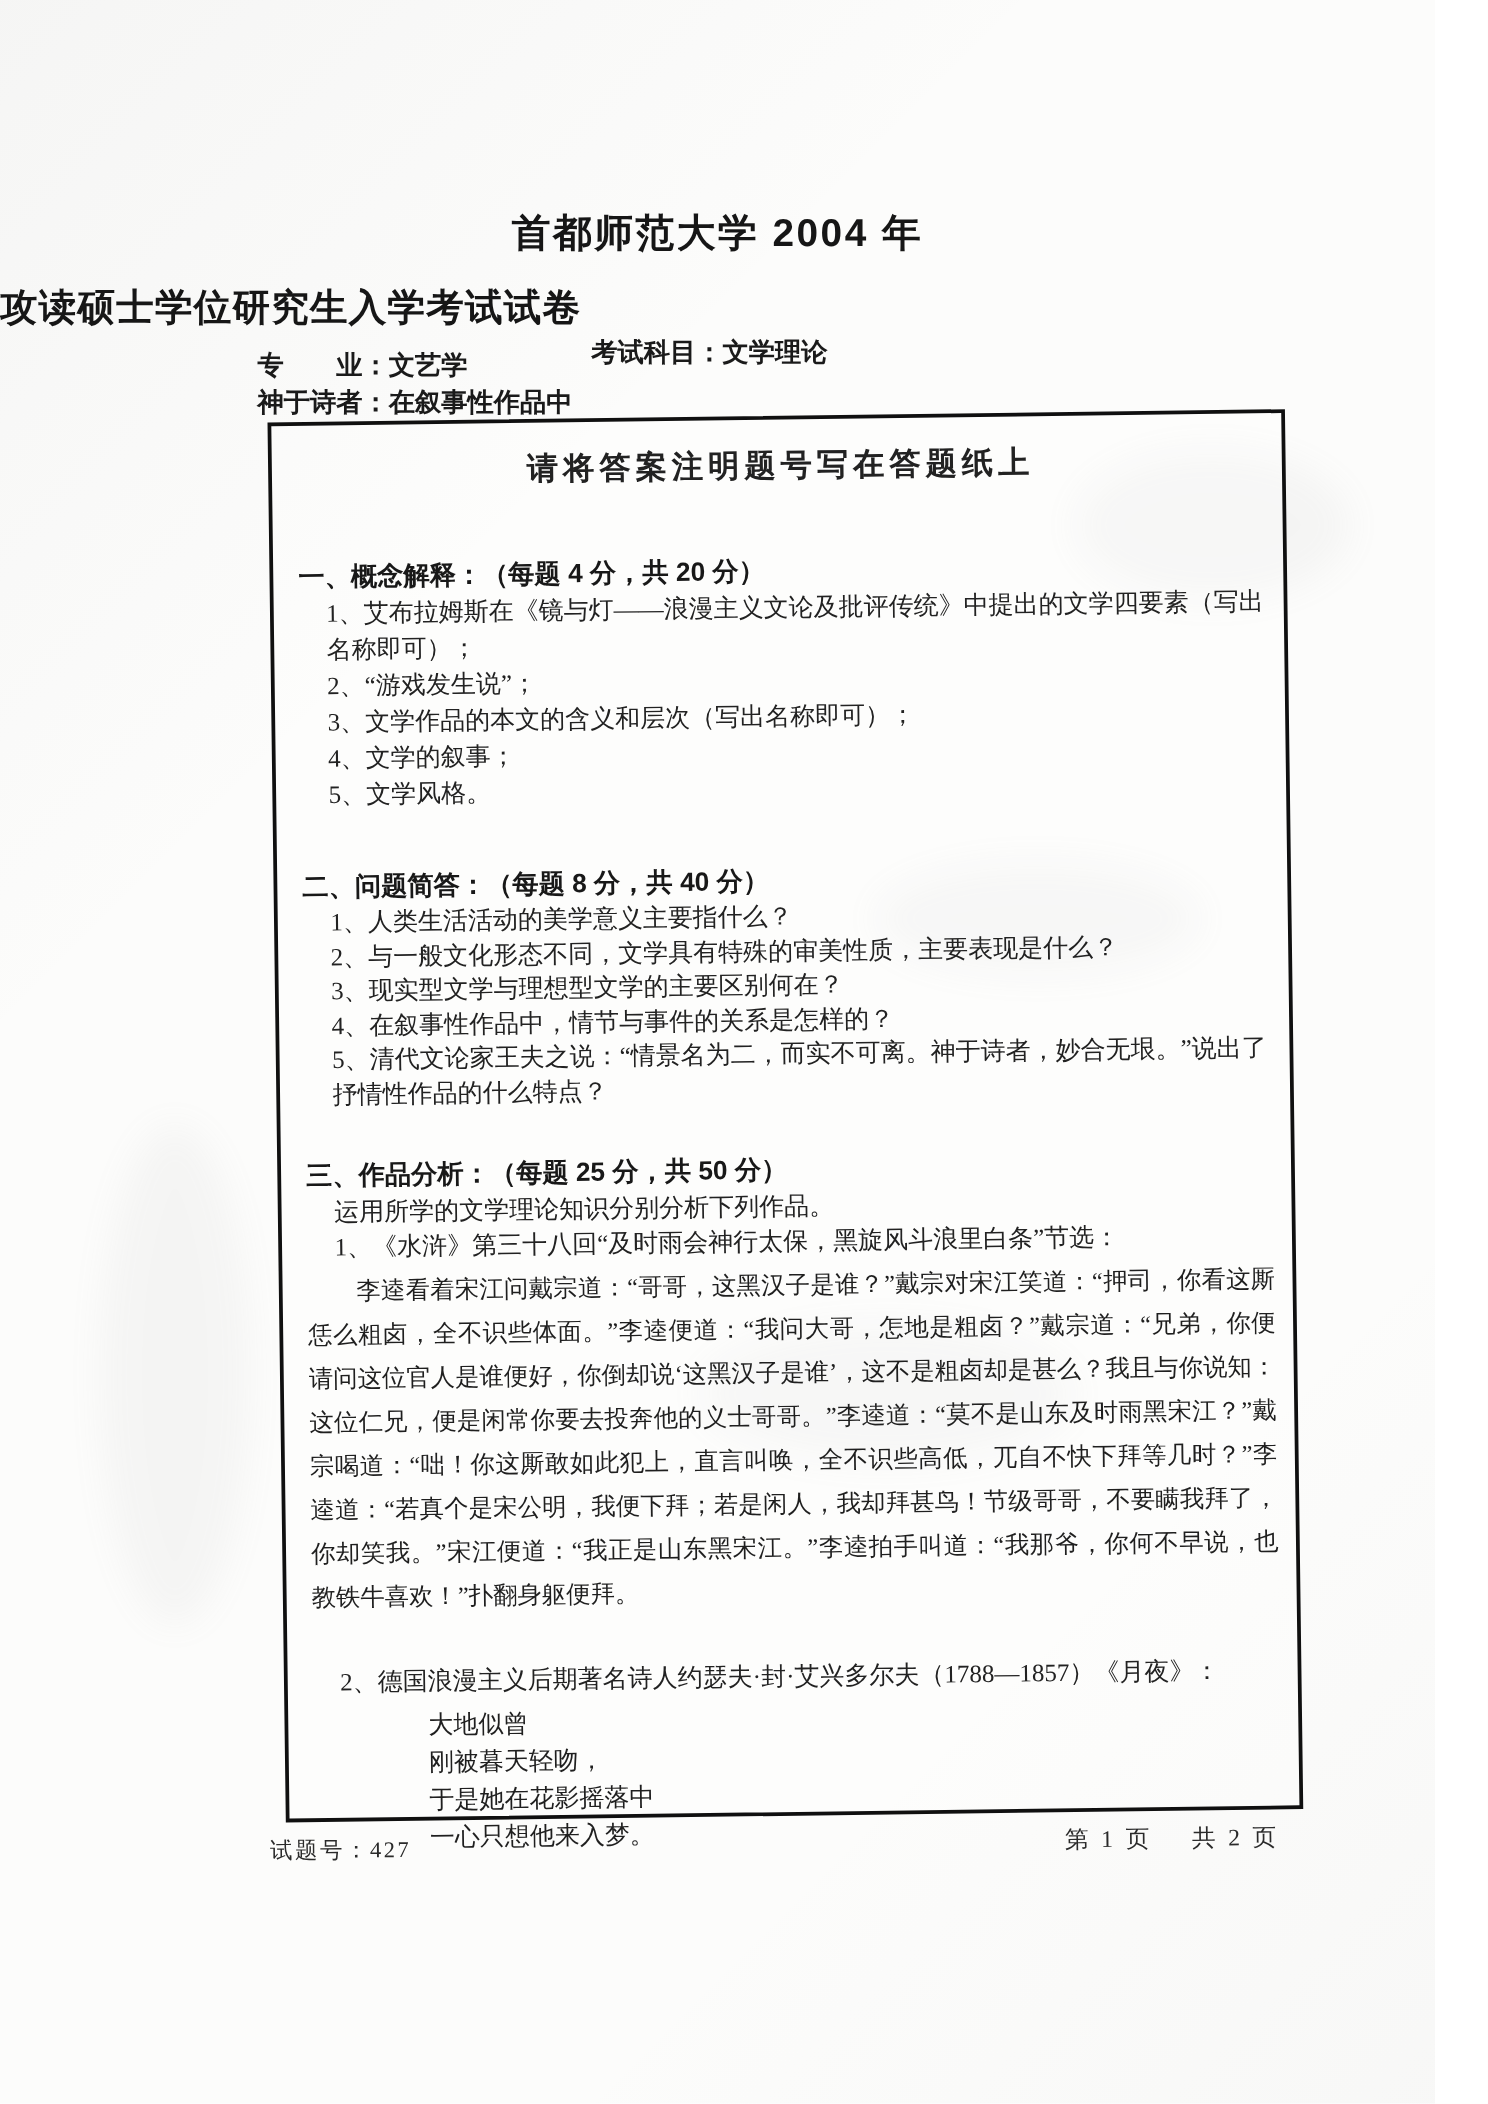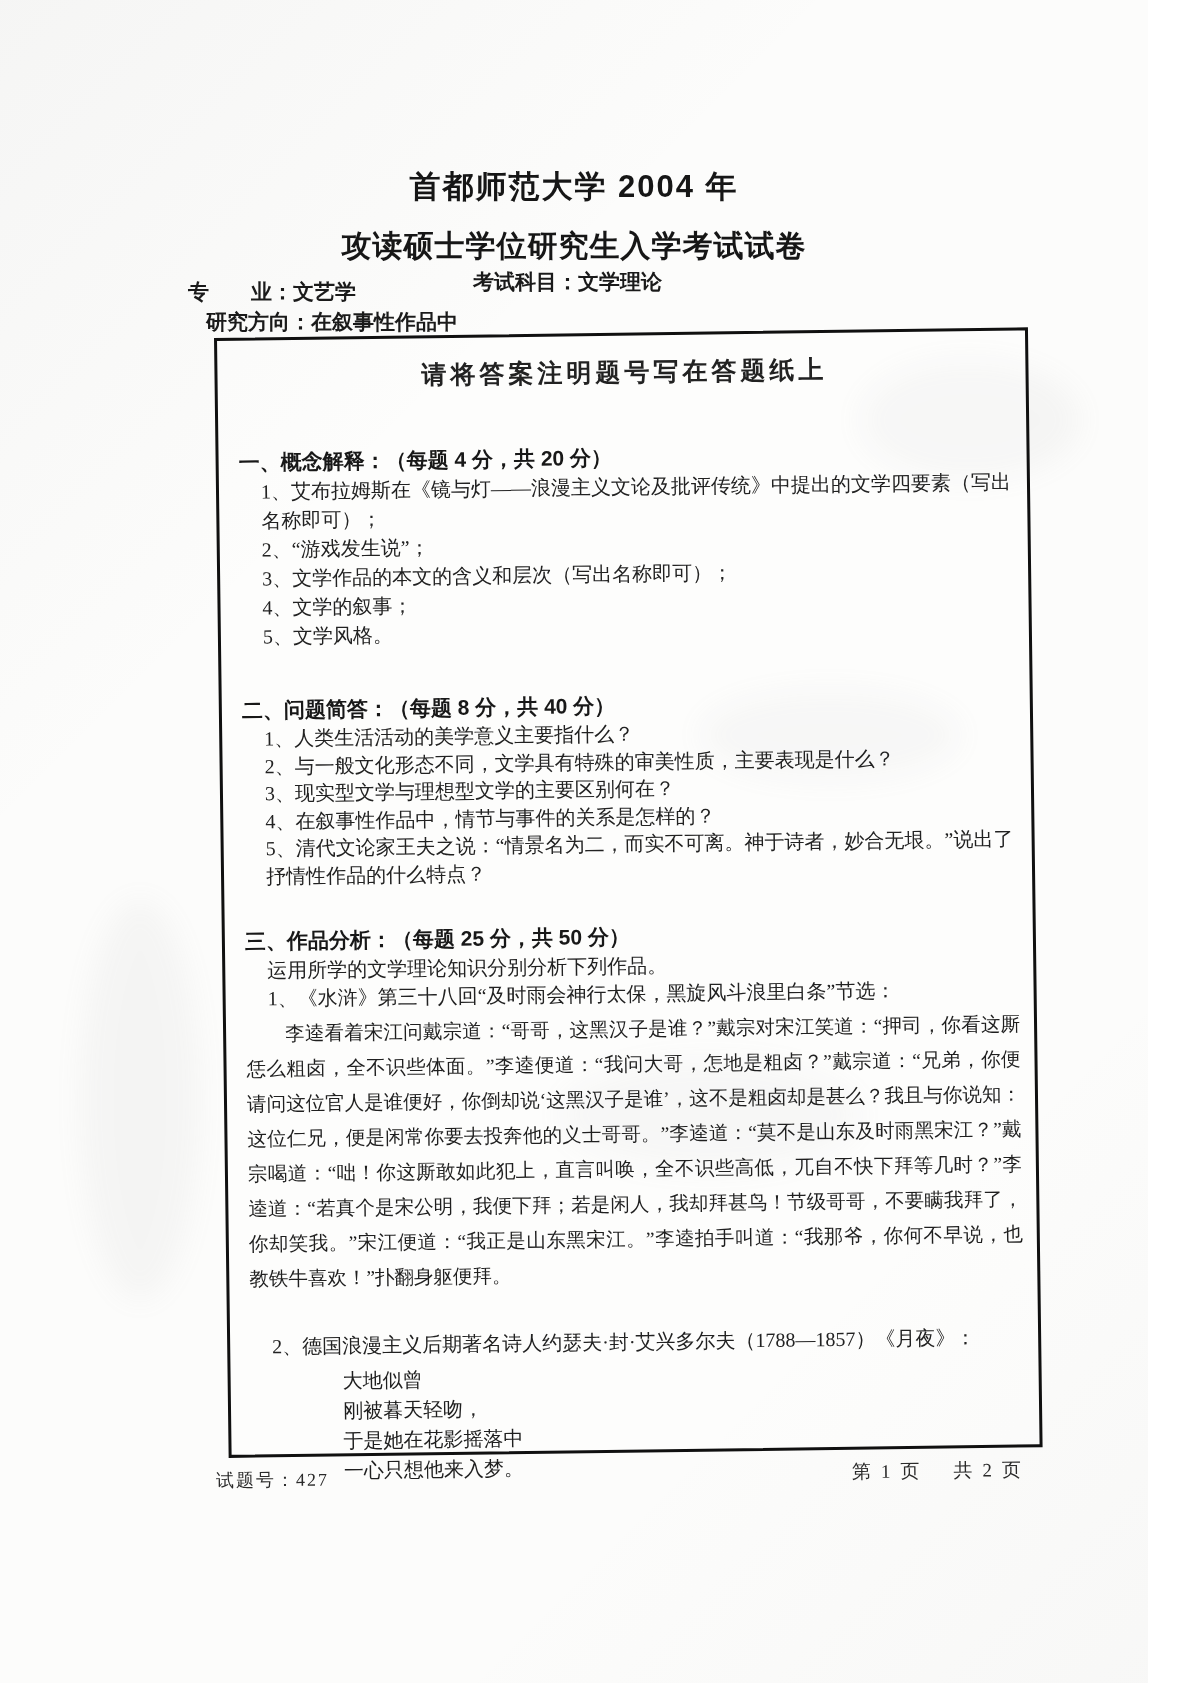--- a/index.html
+++ b/index.html
@@ -20,25 +20,25 @@
   }
   .smudge { position:absolute; background:#9a9a9a; opacity:0.07; filter:blur(14px); border-radius:50%; }
 
   .title-main {
     position:absolute; top:166px; left:0; width:100%;
     text-align:center; font-size:31px; font-weight:bold; letter-spacing:2px;
     color:#161616;
   }
   .title-sub {
     position:absolute; top:226px; left:0; width:100%;
-    text-align:center; font-size:30px; font-weight:bold; letter-spacing:1px;
+    text-align:left; font-size:30px; font-weight:bold; letter-spacing:1px;
     color:#161616;
   }
   .meta { position:absolute; font-size:21px; font-weight:bold; color:#1a1a1a; white-space:nowrap; }
-  .meta-major    { left:188px; top:278px; }
+  .meta-major    { left:206px; top:278px; }
   .meta-subject  { left:473px; top:268px; }
   .meta-direction{ left:206px; top:308px; }
 
   .exam-box {
     position:absolute;
     left:214px; top:338px;
     width:814px; height:1120px;
     border:3px solid #101010;
     transform:rotate(-0.75deg);
     transform-origin:top left;
@@ -109,21 +109,21 @@
   <div class="smudge" style="left:860px; top:360px; width:220px; height:120px;"></div>
   <div class="smudge" style="left:700px; top:690px; width:260px; height:90px;"></div>
   <div class="smudge" style="left:560px; top:1060px; width:300px; height:110px;"></div>
   <div class="smudge" style="left:80px; top:900px; width:120px; height:400px;"></div>
 
   <div class="title-main">首都师范大学 2004 年</div>
   <div class="title-sub">攻读硕士学位研究生入学考试试卷</div>
 
   <div class="meta meta-major"><span>专　　业：</span><span>文艺学</span></div>
   <div class="meta meta-subject"><span>考试科目：</span><span>文学理论</span></div>
-  <div class="meta meta-direction"><span>研究方向：</span><span>在叙事性作品中</span></div>
+  <div class="meta meta-direction"><span>神于诗者：</span><span>在叙事性作品中</span></div>
 
   <div class="exam-box">
 
     <div class="notice">请将答案注明题号写在答题纸上</div>
 
     <div class="section sec1">
       <div class="section-heading">一、概念解释：（每题 4 分，共 20 分）</div>
       <div class="q-list">
         <div class="q-item">1、艾布拉姆斯在《镜与灯——浪漫主义文论及批评传统》中提出的文学四要素（写出名称即可）；</div>
         <div class="q-item">2、“游戏发生说”；</div>

